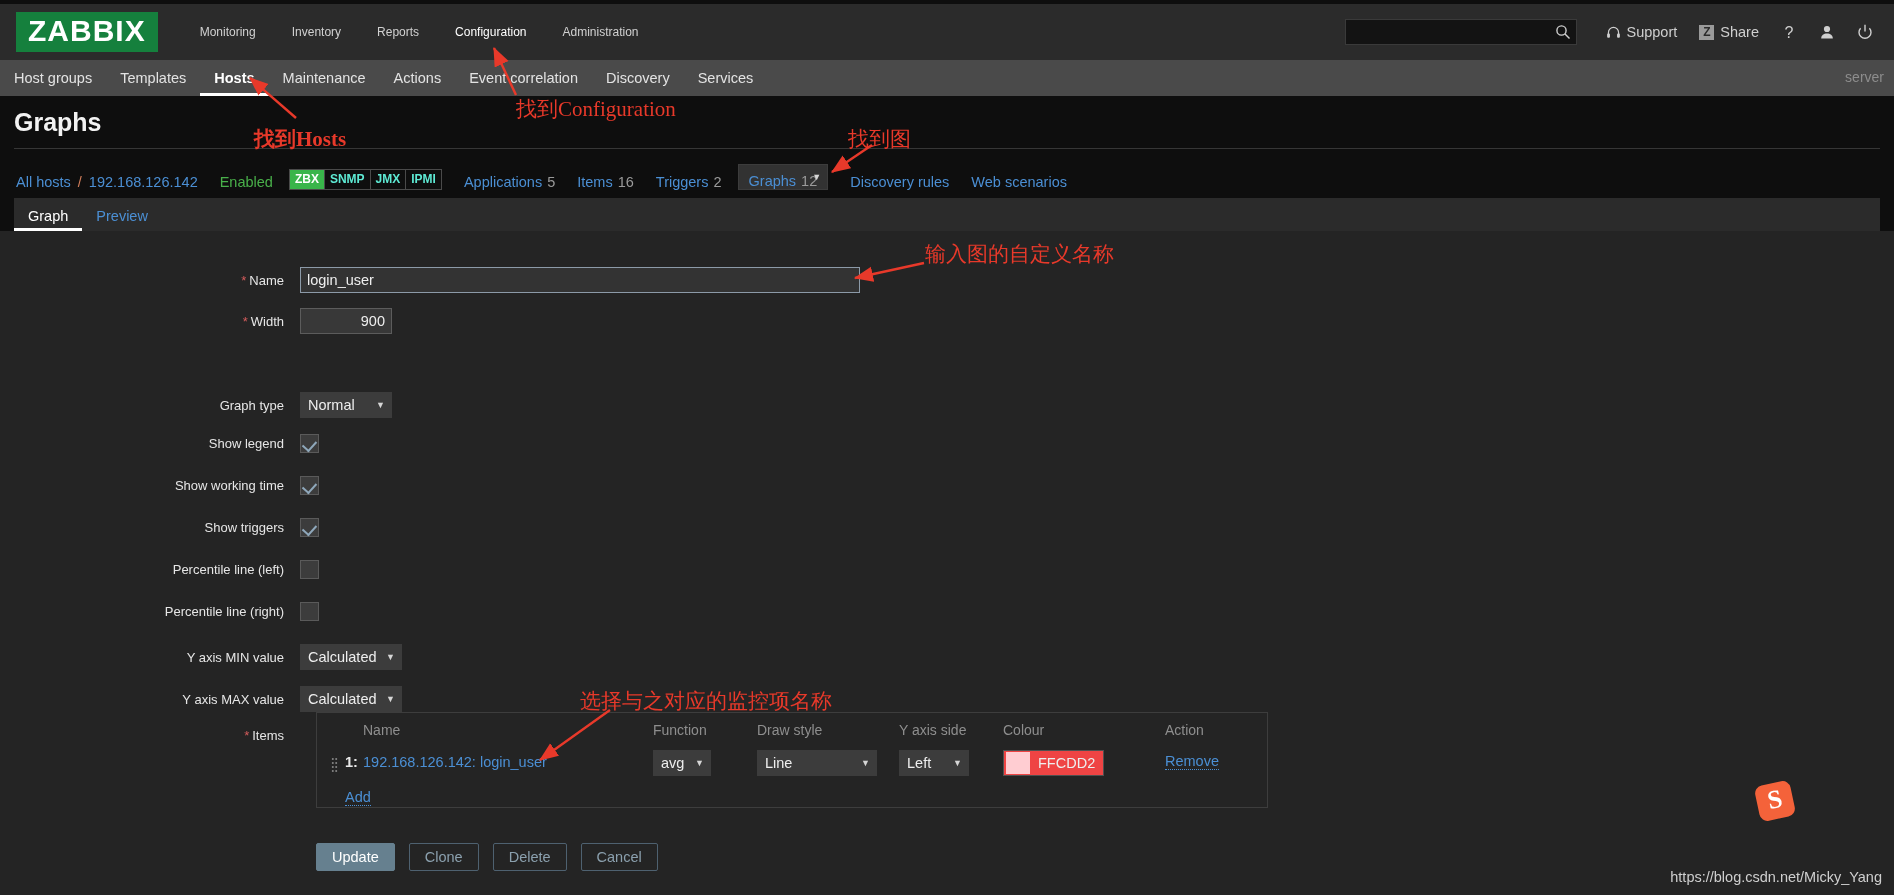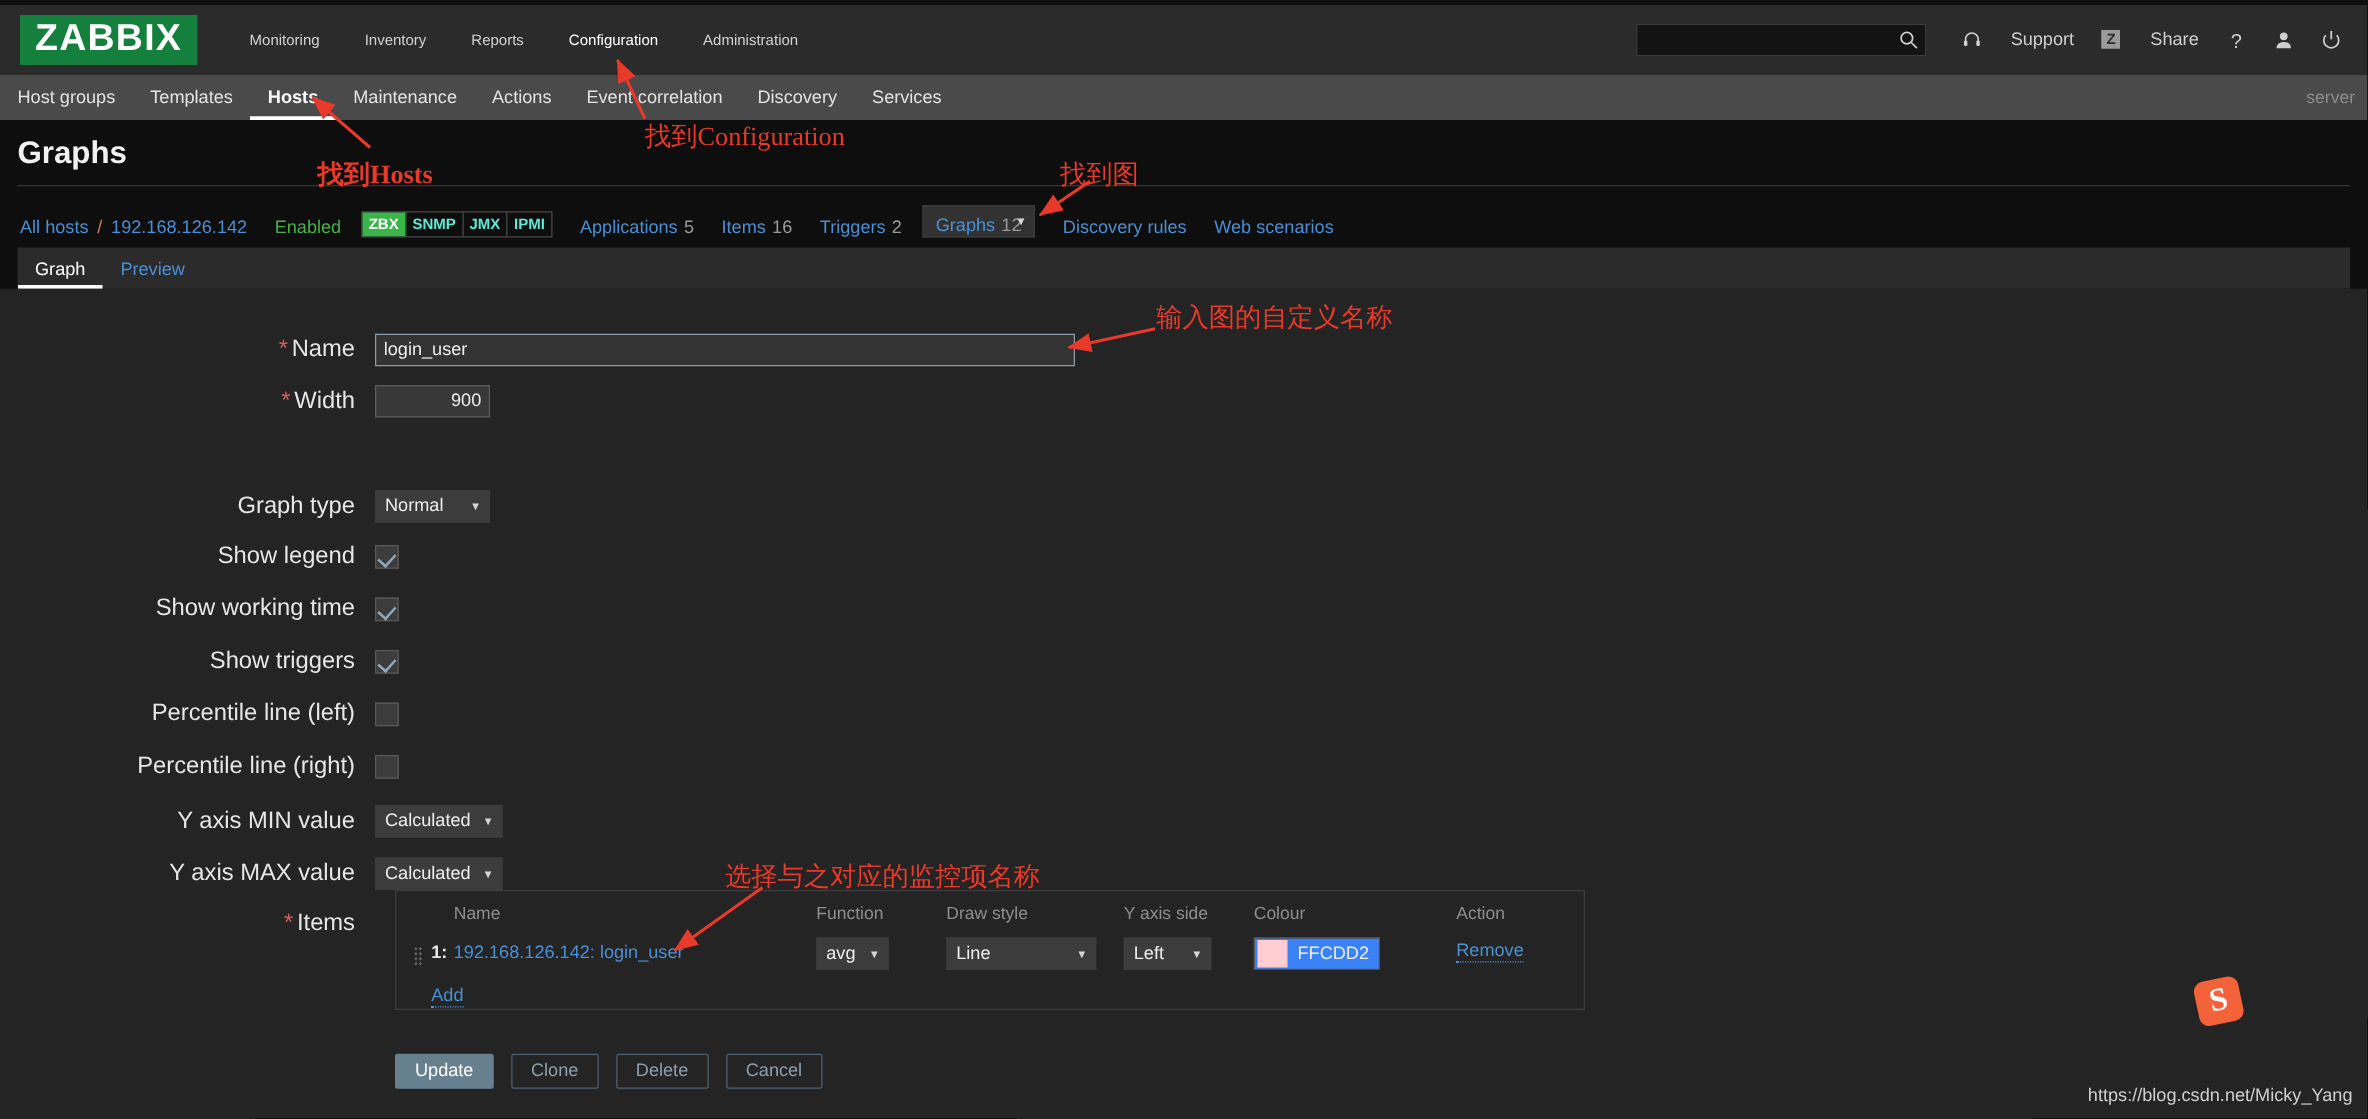--- a/index.html
+++ b/index.html
@@ -59,21 +59,21 @@
     background: transparent; border: 0; outline: none;
     color: #d8d8d8; font-size: 13px;
     padding: 0 26px 0 6px;
     font-family: "Liberation Sans", sans-serif;
   }
   .searchbox .sicon {
     position: absolute; right: 5px; top: 4px;
     width: 16px; height: 16px;
   }
   .tr-item {
-    display: flex; align-items: flex-start; gap: 24px;
+    display: flex; align-items: center; gap: 6px;
     color: #cfcfcf; font-size: 14.5px;
     padding: 0 11px; cursor: pointer; white-space: nowrap;
   }
   .zbadge {
     display: inline-block;
     background: #9a9a9a; color: #2b2b2b;
     font-weight: bold; font-size: 12px;
     width: 15px; height: 15px; line-height: 15px; text-align: center;
   }
 
@@ -154,21 +154,21 @@
 
   
   .formwrap {
     position: absolute; left: 0; top: 231px;
     width: 1894px; height: 664px;
     background: #242424;
   }
   .row { position: absolute; display: flex; align-items: center; }
   .lbl {
     width: 300px; text-align: right;
-    color: #e6e6e6; font-size: 19px;
+    color: #e6e6e6; font-size: 13px;
     padding-right: 16px;
   }
   .req { color: #d45c5c; margin-right: 3px; }
 
   .inp {
     background: #383838; border: 1px solid #5c5c5c;
     color: #eeeeee; font-size: 14.5px;
     height: 26px; padding: 0 6px; outline: none;
     font-family: "Liberation Sans", sans-serif;
   }
@@ -217,21 +217,21 @@
     background-image: radial-gradient(#7b7b7b 38%, transparent 40%);
     background-size: 3.5px 4px;
   }
   .idx { position: absolute; left: 28px; top: 5px; color: #e8e8e8; font-size: 14.5px; font-weight: bold;}
   .itemname {
     position: absolute; left: 46px; top: 5px;
     color: #4b8fd4; font-size: 14.5px; cursor: pointer;
   }
   .colorbox {
     display: flex; align-items: center;
-    background: #3b82f6; border: 1px solid #505050;
+    background: #ef4444; border: 1px solid #505050;
     height: 26px; padding: 0 8px 0 0;
   }
   .swatch { width: 24px; height: 22px; margin: 0 8px 0 2px; }
   .colortxt { color: #eeeeee; font-size: 14.5px; }
   .dotlink {
     color: #4b8fd4; font-size: 14.5px; cursor: pointer;
     border-bottom: 1px dotted #4b8fd4;
   }
   .addlink {
     position: absolute; left: 28px; top: 76px;

